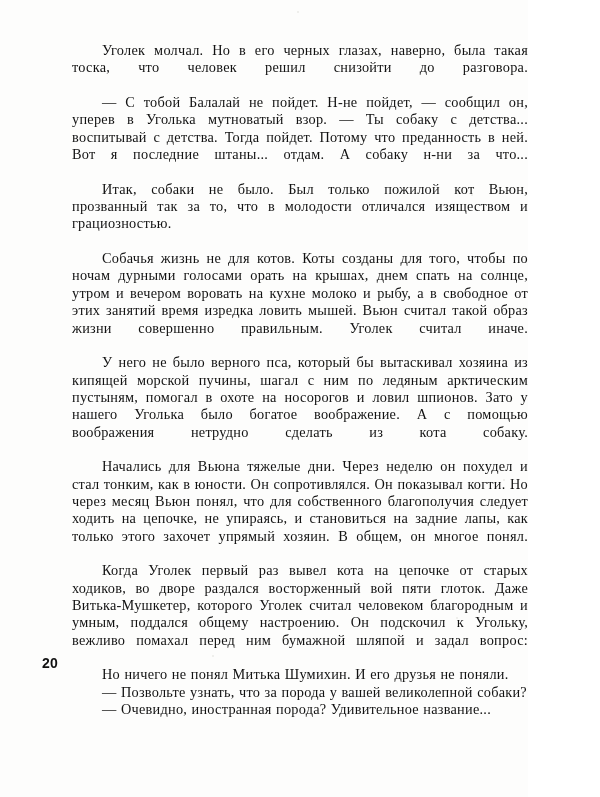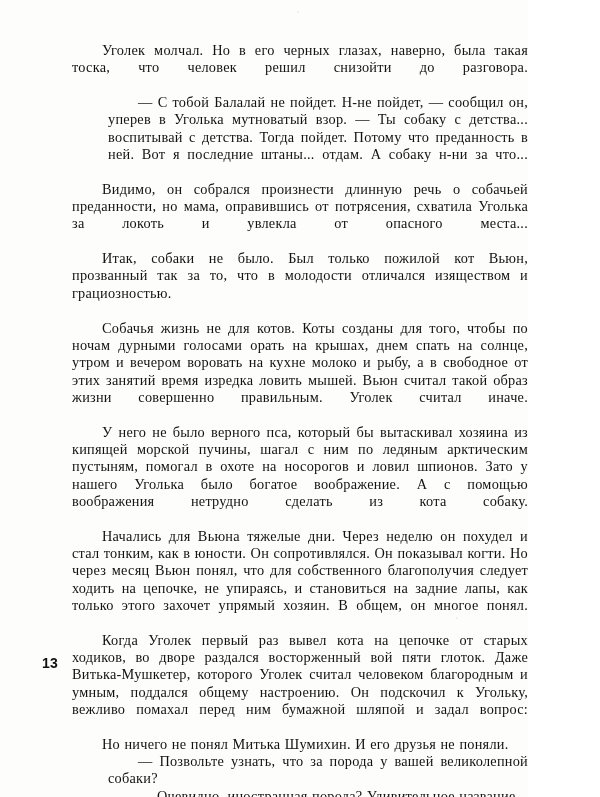--- a/index.html
+++ b/index.html
@@ -42,21 +42,20 @@
     line-height: 17.35px;
     letter-spacing: 0.25px;
     word-spacing: 0.6px;
     text-indent: 30px;
     color: #121212;
     -webkit-font-smoothing: none;
   }
 
   .para.dialogue {
     text-indent: 30px;
-    margin-left: 36px;
   }
 
   
   .para:after {
     content: "";
     display: inline-block;
     width: 100%;
   }
 
   .para.noljust:after {
@@ -87,33 +86,32 @@
 </style>
 </head>
 <body>
 
 <div id="page">
 
   <div id="text-block">
 
     <p class="para">Уголек молчал. Но в его черных глазах, наверно, была такая тоска, что человек решил снизойти до разговора.</p>
     <p class="para dialogue">— С тобой Балалай не пойдет. Н-не пойдет, — сообщил он, уперев в Уголька мутноватый взор. — Ты собаку с детства... воспитывай с детства. Тогда пойдет. Потому что преданность в ней. Вот я последние штаны... отдам. А собаку н-ни за что...</p>
-    <p class="para">Видимо, он собрался произнести длинную речь о собачьей преданности, но мама, оправившись от потрясения, схватила Уголька за локоть и увлекла от опасного места...</p>
     <p class="para">Итак, собаки не было. Был только пожилой кот Вьюн, прозванный так за то, что в молодости отличался изяществом и грациозностью.</p>
     <p class="para">Собачья жизнь не для котов. Коты созданы для того, чтобы по ночам дурными голосами орать на крышах, днем спать на солнце, утром и вечером воровать на кухне молоко и рыбу, а в свободное от этих занятий время изредка ловить мышей. Вьюн считал такой образ жизни совершенно правильным. Уголек считал иначе.</p>
     <p class="para">У него не было верного пса, который бы вытаскивал хозяина из кипящей морской пучины, шагал с ним по ледяным арктическим пустыням, помогал в охоте на носорогов и ловил шпионов. Зато у нашего Уголька было богатое воображение. А с помощью воображения нетрудно сделать из кота собаку.</p>
     <p class="para">Начались для Вьюна тяжелые дни. Через неделю он похудел и стал тонким, как в юности. Он сопротивлялся. Он показывал когти. Но через месяц Вьюн понял, что для собственного благополучия следует ходить на цепочке, не упираясь, и становиться на задние лапы, как только этого захочет упрямый хозяин. В общем, он многое понял.</p>
     <p class="para">Когда Уголек первый раз вывел кота на цепочке от старых ходиков, во дворе раздался восторженный вой пяти глоток. Даже Витька-Мушкетер, которого Уголек считал человеком благородным и умным, поддался общему настроению. Он подскочил к Угольку, вежливо помахал перед ним бумажной шляпой и задал вопрос:</p>
     <p class="para noljust">Но ничего не понял Митька Шумихин. И его друзья не поняли.</p>
     <p class="para dialogue noljust">— Позвольте узнать, что за порода у вашей великолепной собаки?</p>
     <p class="para dialogue noljust">— Очевидно, иностранная порода? Удивительное название...</p>
 
   </div>
 
-  <div id="page-number">13</div>
+  <div id="page-number">20</div>
 
   <div class="speckle" style="left:297px; top:11px;"></div>
   <div class="speckle" style="left:471px; top:194px;"></div>
   <div class="speckle" style="left:448px; top:386px;"></div>
   <div class="speckle" style="left:503px; top:479px;"></div>
   <div class="speckle" style="left:456px; top:617px;"></div>
   <div class="speckle" style="left:212px; top:655px;"></div>
 
 </div>
 

